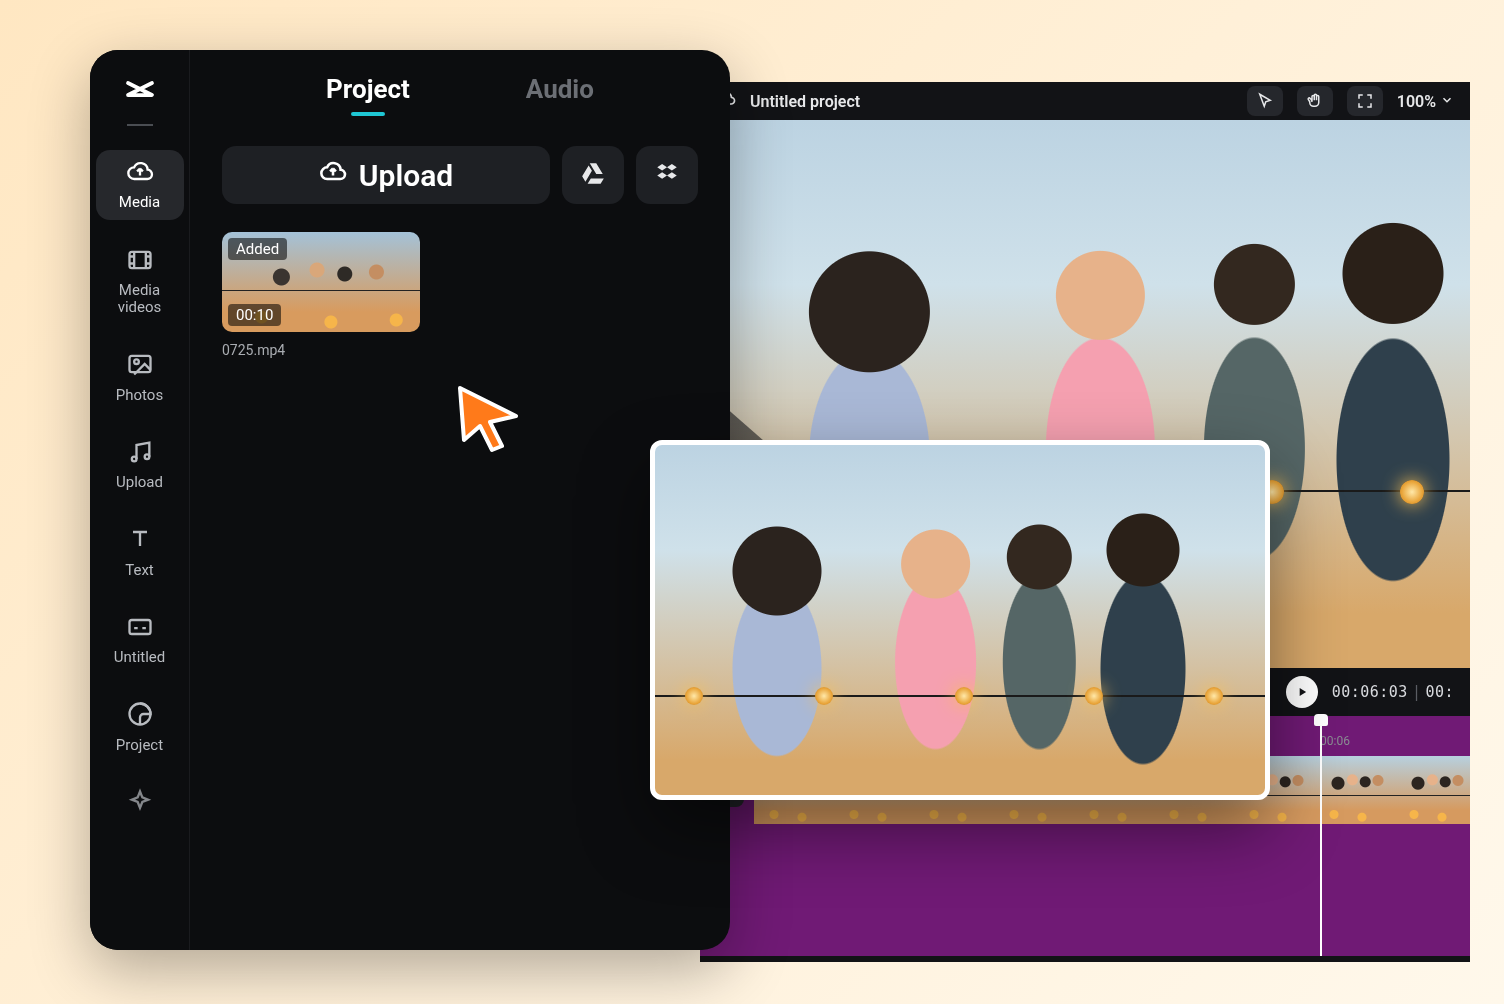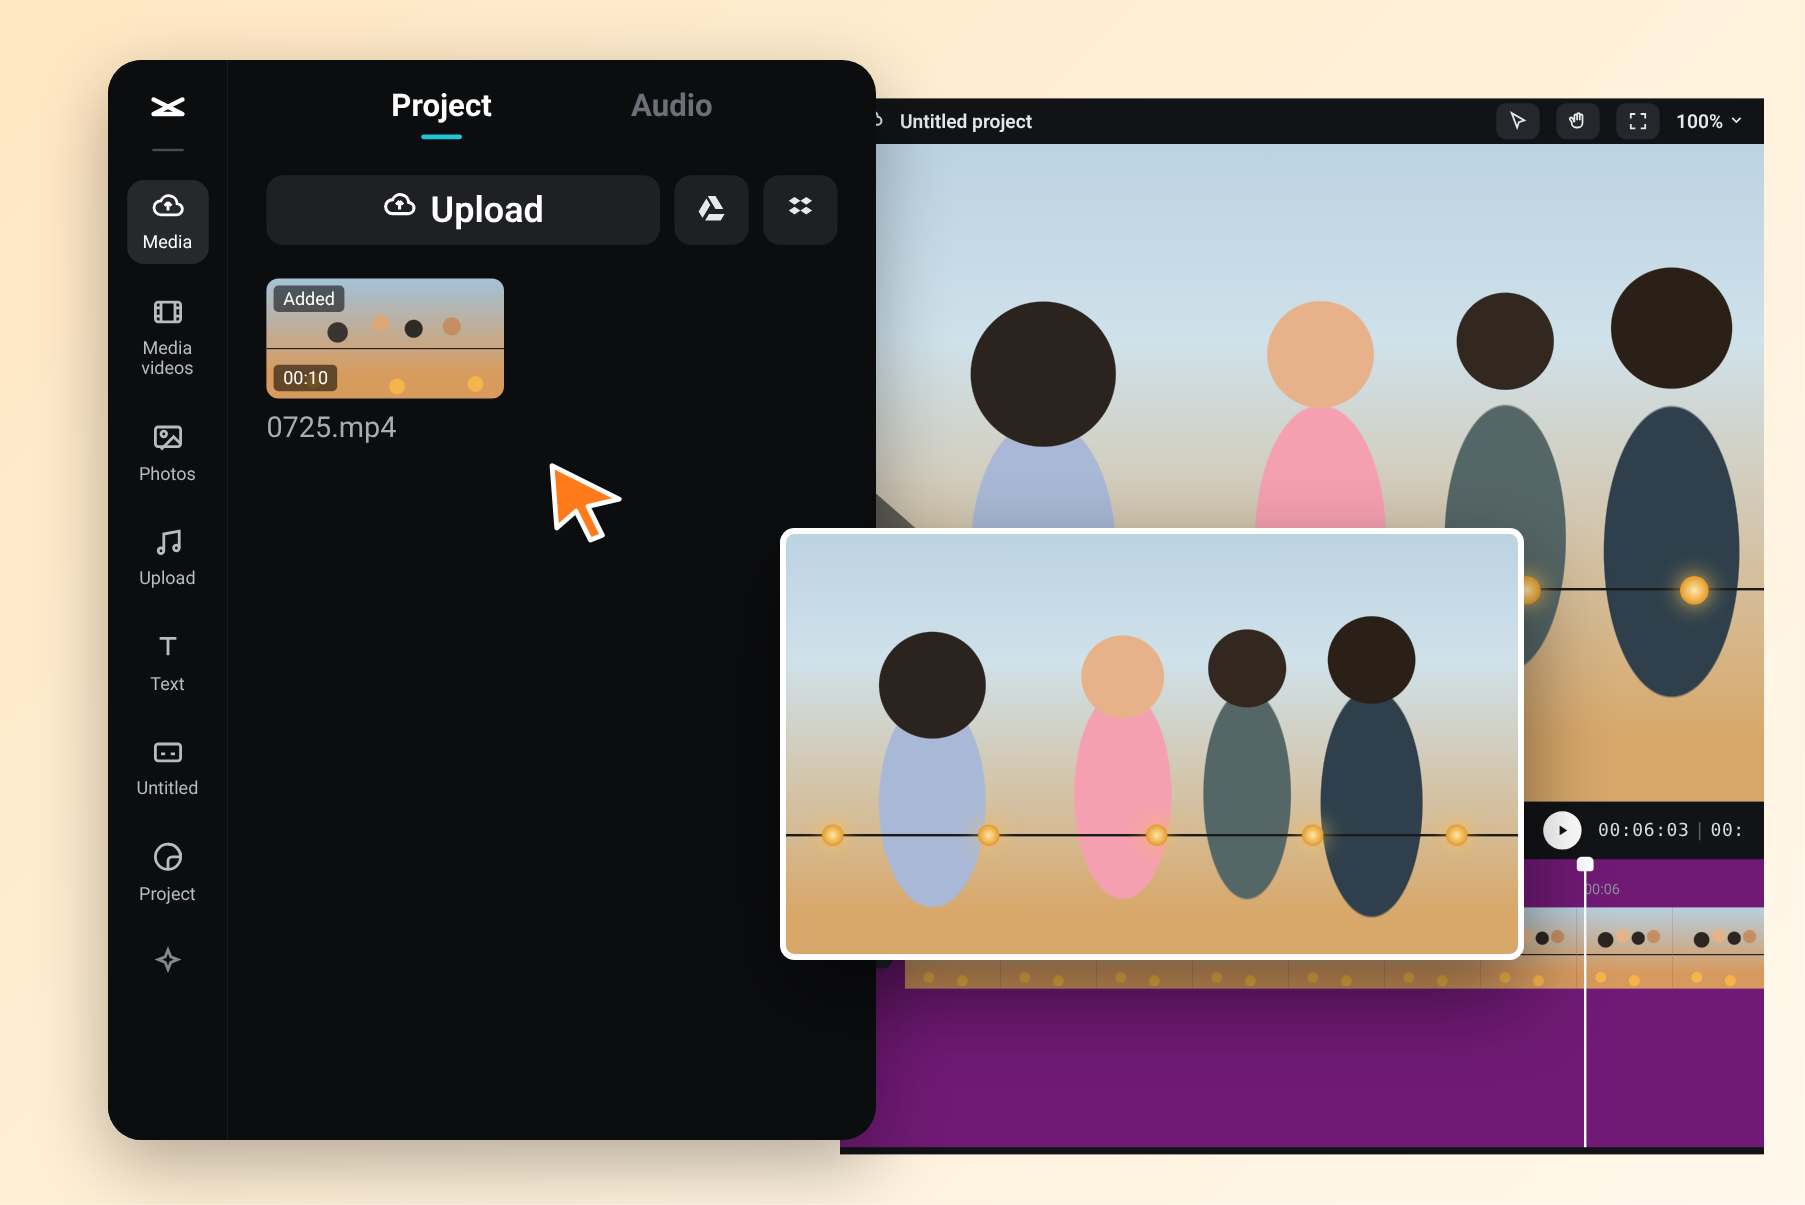--- a/index.html
+++ b/index.html
@@ -36,21 +36,21 @@
     padding-top: 24px;
     gap: 18px;
     border-right: 1px solid #1a1b1e;
   }
 
   .logo-icon svg { width: 36px; height: 36px; }
   .logo-icon { margin-bottom: 4px; }
   .logo-underline { width: 26px; height: 2px; background: #4a4d52; margin-top: -12px; margin-bottom: 6px; }
 
   .side-item {
-    width: 68px;
+    width: 88px;
     display: flex;
     flex-direction: column;
     align-items: center;
     gap: 4px;
     color: #b8bbc0;
     font-size: 15px;
     cursor: pointer;
     padding: 8px 0;
     border-radius: 14px;
   }
@@ -151,21 +151,21 @@
     color: #fff; font-size: 15px;
     padding: 2px 8px; border-radius: 4px;
   }
   .thumb-dur {
     position: absolute; bottom: 6px; left: 6px;
     background: rgba(0,0,0,0.55);
     color: #fff; font-size: 15px;
     padding: 2px 8px; border-radius: 4px;
   }
   .media-name {
-    color: #a9acb1; font-size: 24px; margin-top: 10px;
+    color: #a9acb1; font-size: 14px; margin-top: 10px;
   }
 
   
   .right-panel {
     position: absolute;
     left: 700px;
     top: 82px;
     width: 770px;
     height: 880px;
     background: #121316;

